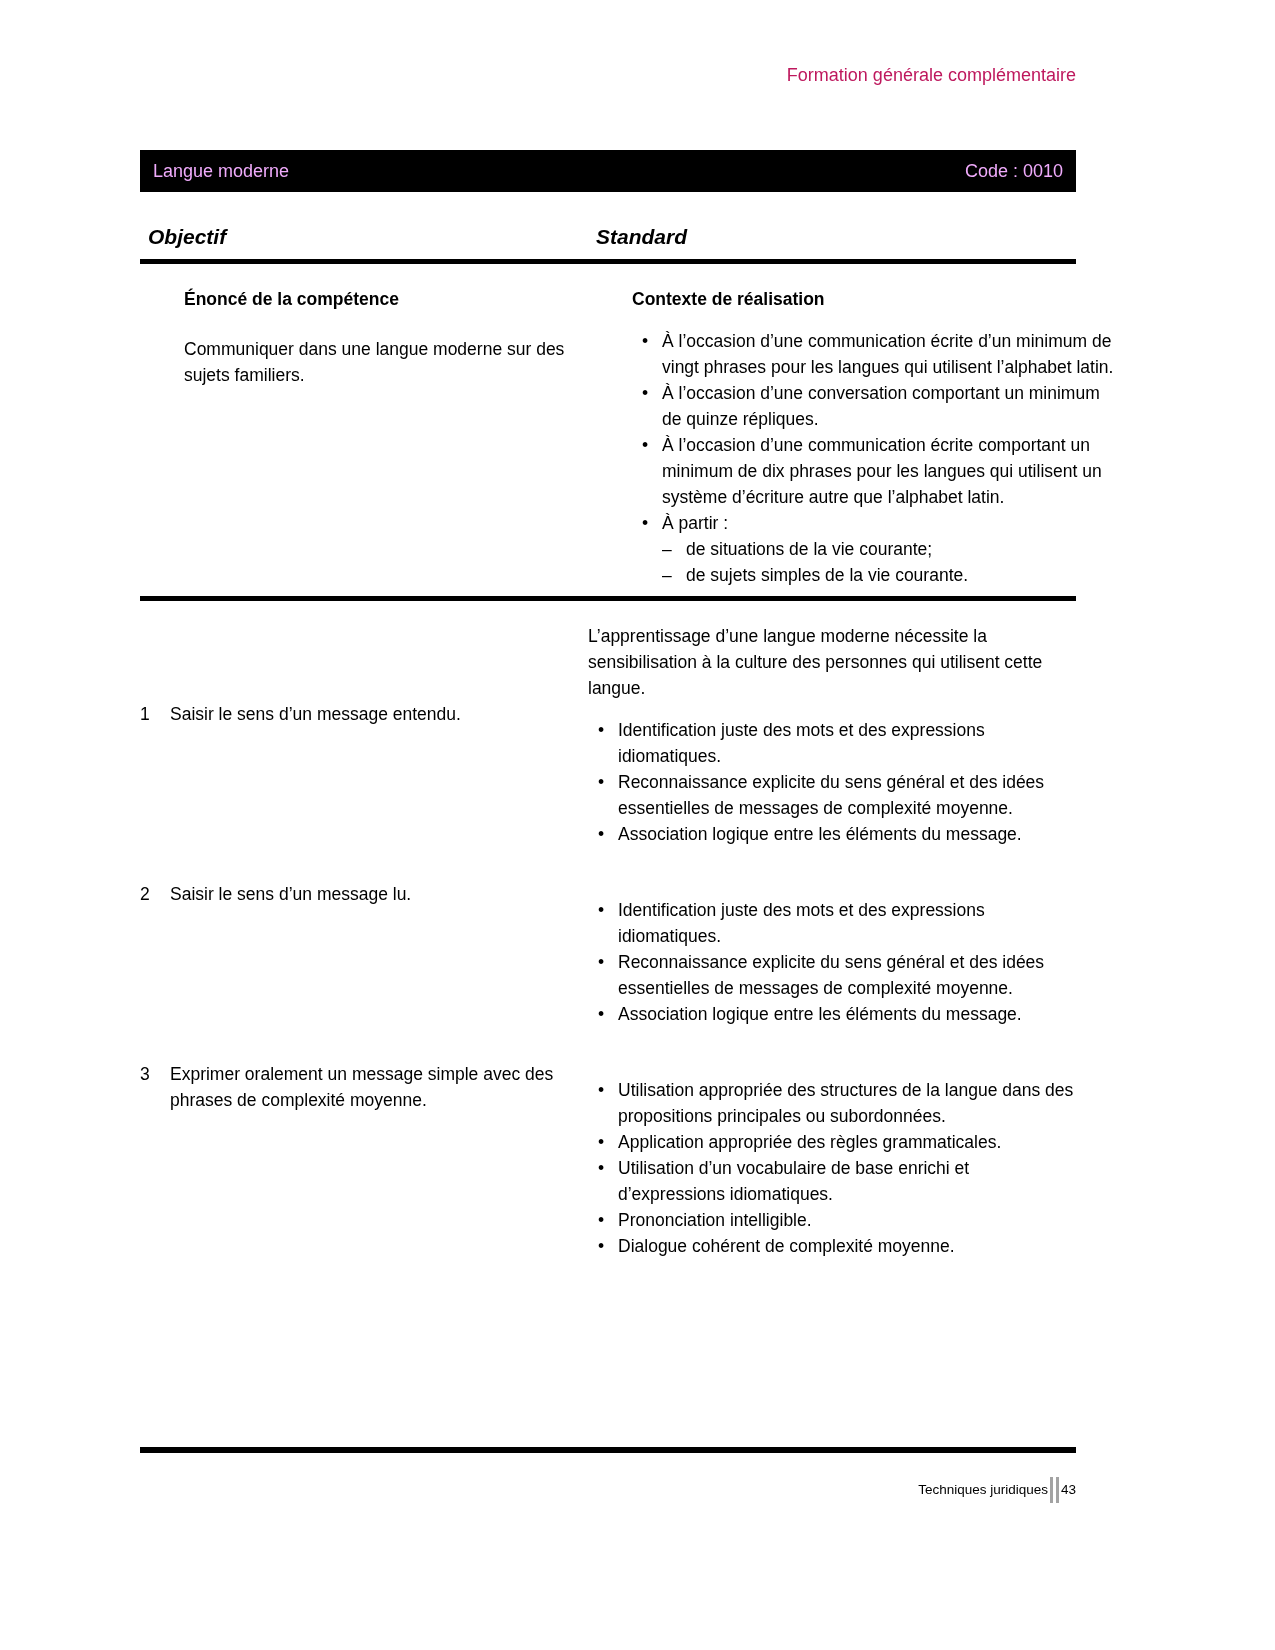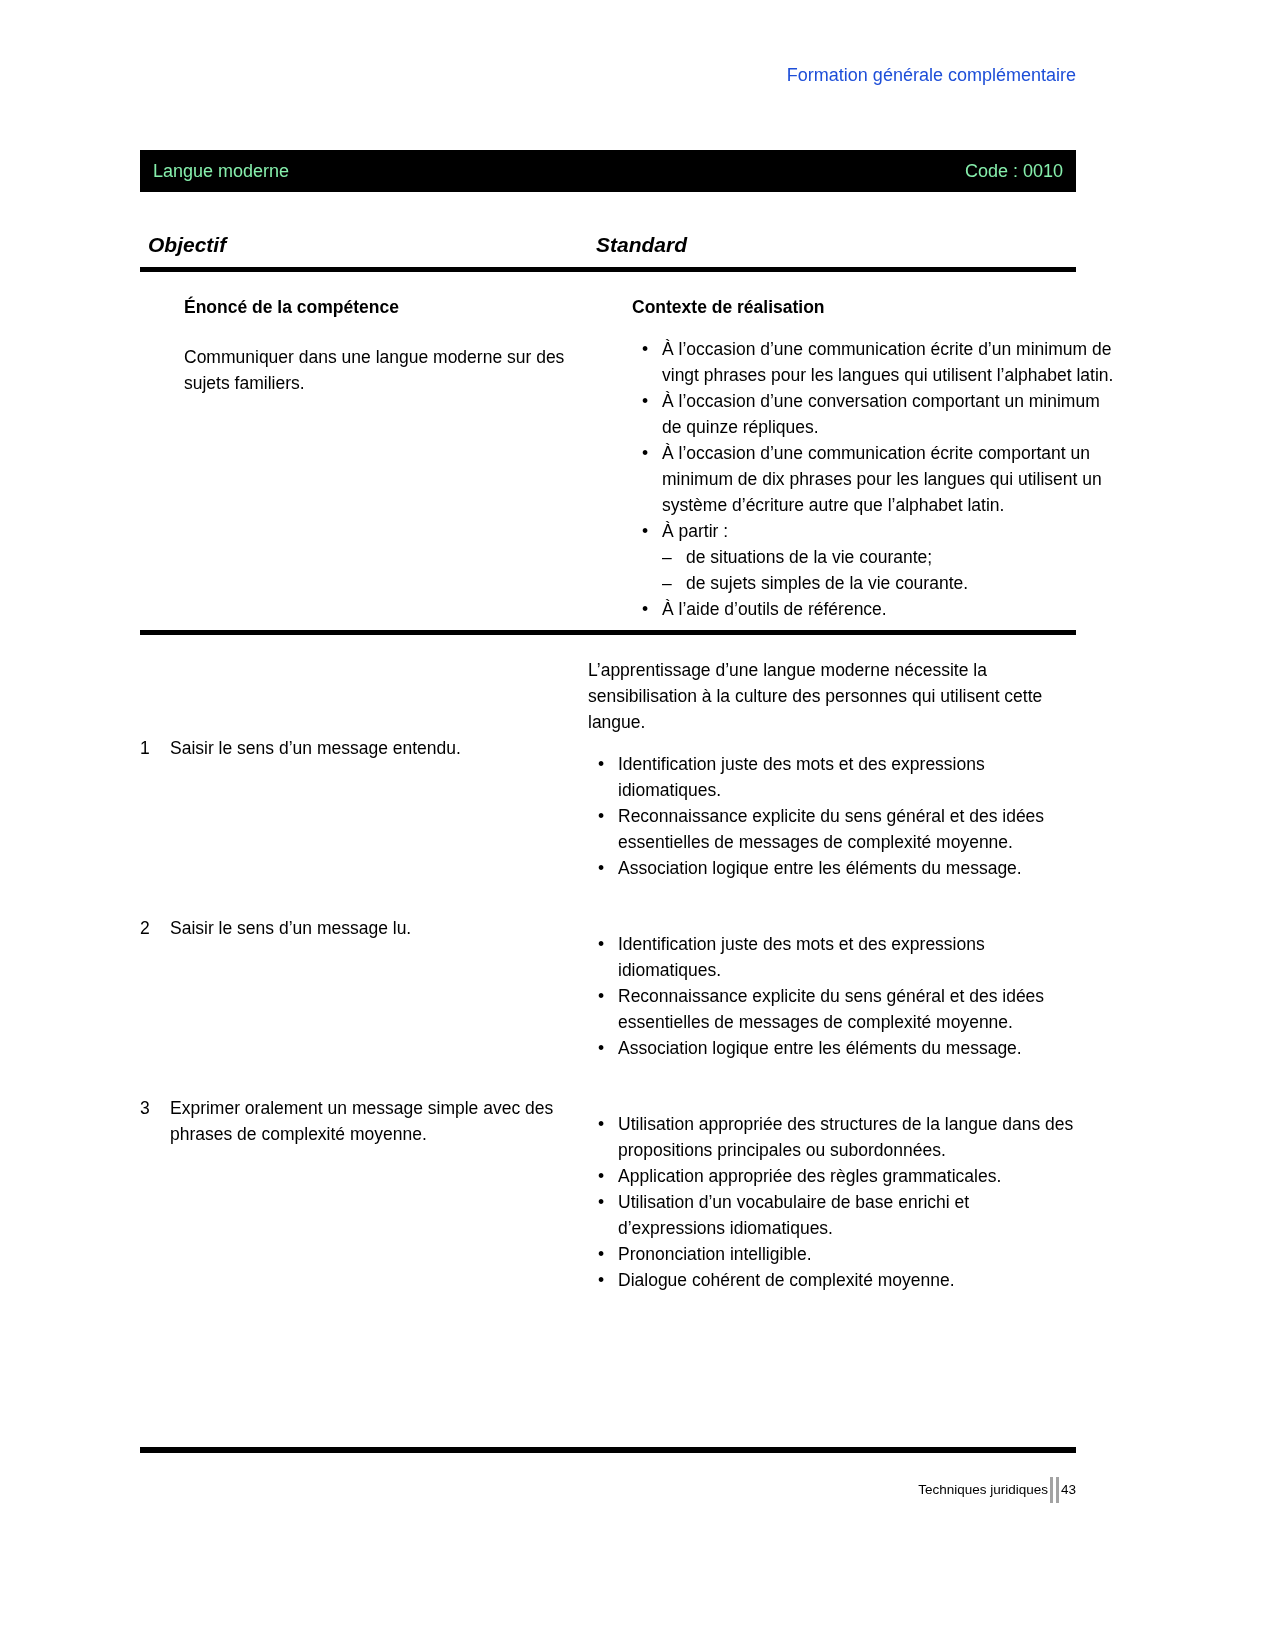--- a/index.html
+++ b/index.html
@@ -18,39 +18,39 @@
   }
   .content {
     position: absolute;
     left: 140px;
     top: 0;
     width: 936px;
   }
   .running-header {
     padding-top: 62px;
     text-align: right;
-    color: #1d4ed8;
+    color: #be185d;
     font-size: 18px;
   }
   .title-bar {
     margin-top: 62px;
     height: 42px;
     background: #000;
-    color: #86efac;
+    color: #f0abfc;
     display: flex;
     justify-content: space-between;
     align-items: center;
     padding: 0 13px;
     font-size: 18px;
   }
   .two-col {
     display: grid;
     grid-template-columns: 448px 488px;
   }
-  .cols-header { margin-top: 40px; text-decoration: underline; }
+  .cols-header { margin-top: 32px; text-decoration: underline; }
   .big-head {
     font-size: 21px;
     font-weight: bold;
     font-style: italic;
     padding-left: 8px;
     display: inline-block;
   }
   .rule {
     height: 5px;
     background: #000;
@@ -157,21 +157,20 @@
           <li>À l’occasion d’une communication écrite d’un minimum de vingt phrases pour les langues qui utilisent l’alphabet latin.</li>
           <li>À l’occasion d’une conversation comportant un minimum de quinze répliques.</li>
           <li>À l’occasion d’une communication écrite comportant un minimum de dix phrases pour les langues qui utilisent un système d’écriture autre que l’alphabet latin.</li>
           <li>
             <span>À partir :</span>
             <ul class="subbullets">
               <li>de situations de la vie courante;</li>
               <li>de sujets simples de la vie courante.</li>
             </ul>
           </li>
-          <li>À l’aide d’outils de référence.</li>
         </ul>
       </div>
     </div>
 
     <div class="rule"></div>
 
     <div class="two-col perf-row row-1">
       <div class="element">
         <div>1</div>
         <div>Saisir le sens d’un message entendu.</div>

